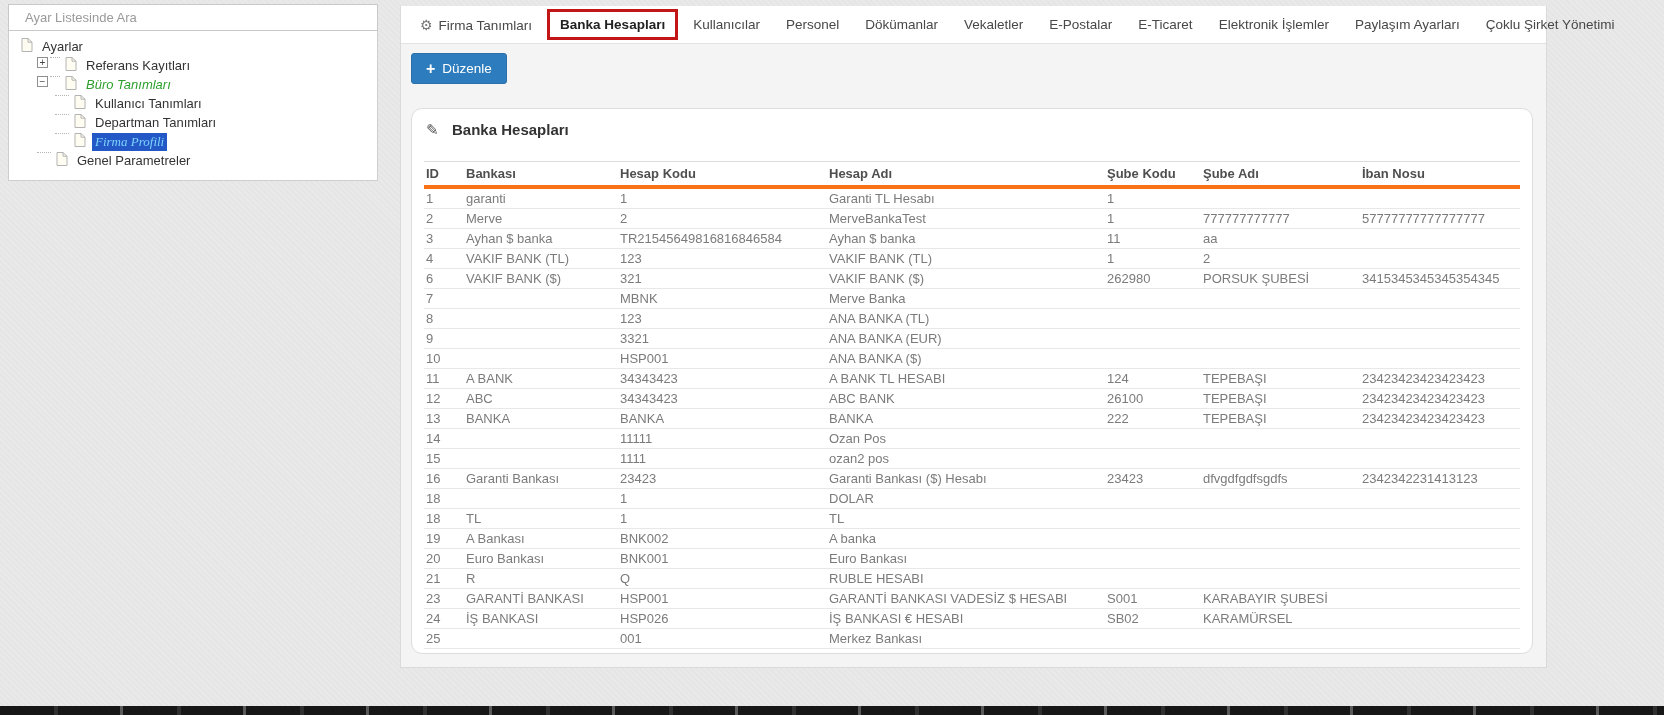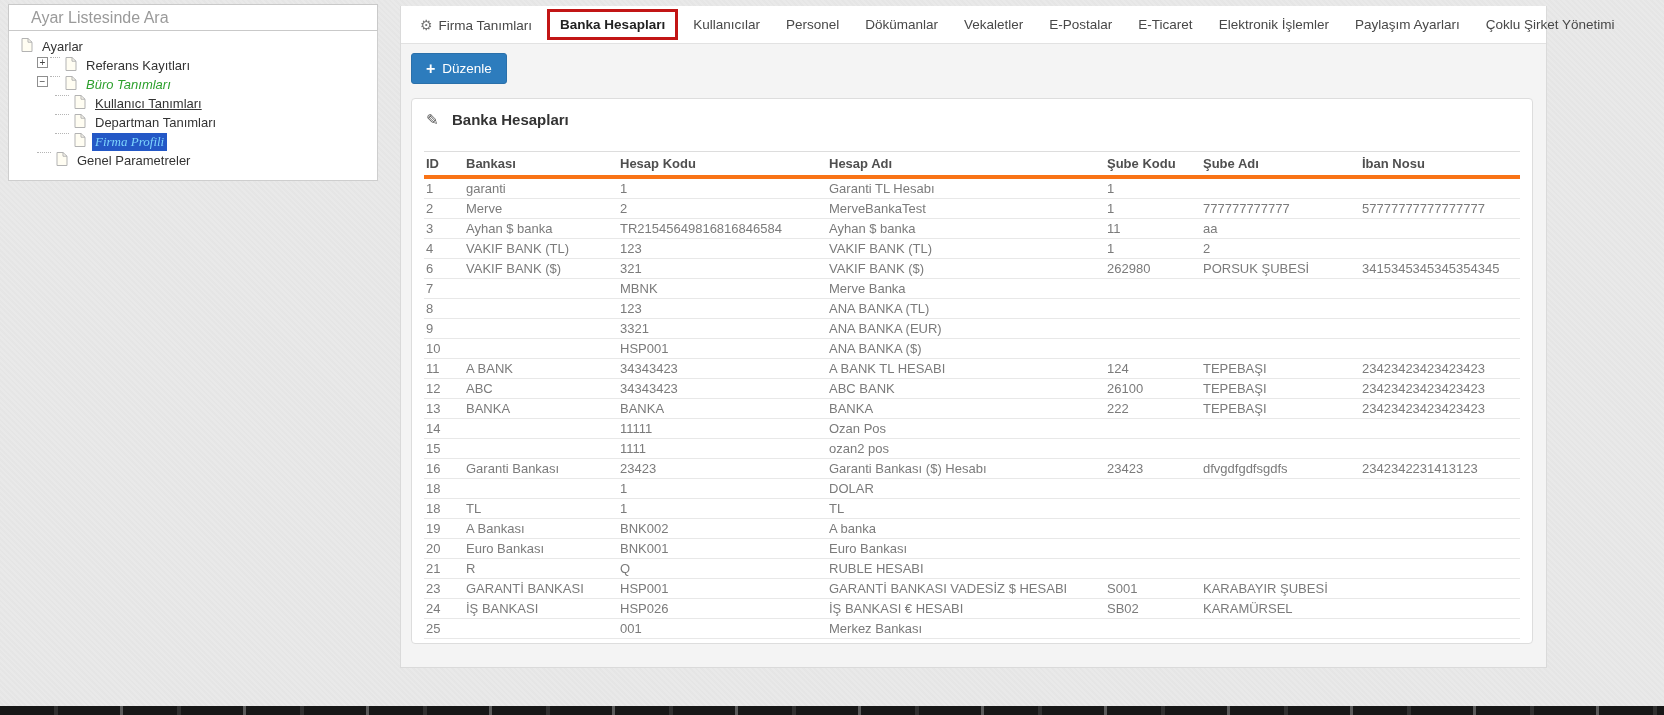--- a/index.html
+++ b/index.html
@@ -7,21 +7,21 @@
   body {
     font-family:"Liberation Sans","DejaVu Sans",sans-serif;
     background:#e9e9e9;
     background-image:repeating-linear-gradient(45deg, rgba(0,0,0,0.015) 0 2px, transparent 2px 4px);
     position:relative;
   }
   
   .sidebar { position:absolute; left:8px; top:4px; width:370px; }
   .search {
     display:block; width:100%; height:27px; border:1px solid #c9c9c9; background:#fff;
-    padding:0 22px; font-size:16px; color:#333; outline:none;
+    padding:0 16px; font-size:13px; color:#333; outline:none;
     font-family:"Liberation Sans","DejaVu Sans",sans-serif;
   }
   .search::placeholder { color:#9a9a9a; }
   .tree-panel { background:#fff; border:1px solid #cecece; border-top:none; padding:7px 6px 9px 6px; }
   .tree-row { display:flex; align-items:flex-start; height:19px; font-size:13px; color:#333; white-space:nowrap; }
   .expander {
     display:inline-block; width:11px; height:11px; border:1px solid #8f8f8f; background:#fff;
     font-size:10px; line-height:9px; text-align:center; color:#444; margin-right:2px; flex:none; cursor:pointer;
   }
   .connector { display:inline-block; width:10px; border-top:1px dotted #b5b5b5; margin-right:3px; flex:none; }
@@ -46,21 +46,21 @@
     padding:5px 10px; margin:0 2px;
   }
   .content { padding:9px 13px 0 10px; }
   .btn {
     display:inline-flex; align-items:center; background:var(--accent,#2d7cbd); border:1px solid #2a70aa;
     color:#fff; border-radius:3px; padding:0 14px; height:31px; font-size:13.5px; cursor:pointer;
     font-family:"Liberation Sans","DejaVu Sans",sans-serif;
   }
   .btn .plus { font-weight:bold; font-size:16px; margin-right:7px; line-height:1; }
   .panel {
-    margin-top:14px; background:#fff; border:1px solid #ddd; border-radius:4px;
+    margin-top:24px; background:#fff; border:1px solid #ddd; border-radius:11px;
     height:546px; overflow:hidden;
   }
   .panel-header { padding:12px 14px 6px 14px; }
   .pencil { color:#555; font-size:15px; margin-right:9px; font-family:"DejaVu Sans",sans-serif; }
   .panel-title { font-size:15px; font-weight:bold; color:#333; }
   table.grid { border-collapse:collapse; table-layout:fixed; width:calc(100% - 24px); margin:16px 12px 0 12px; }
   .grid th {
     text-align:left; font-size:13px; font-weight:bold; color:#4f4f4f;
     border-top:1px solid #ddd; border-bottom:4px solid #f97316; padding:4px 2px; white-space:nowrap;
   }
@@ -105,21 +105,21 @@
         <span class="expander">−</span>
         <span class="connector"></span>
         <span class="page-ico">
           <svg width="12" height="14" viewBox="0 0 12 14">
             <path d="M1 0.5 H7 L11 4.2 V13.5 H1 Z" fill="#fffdf2" stroke="#b3b3b3"></path>
             <path d="M7 0.5 V4.2 H11" fill="none" stroke="#b3b3b3"></path>
           </svg>
         </span>
         <span class="tree-label open-branch">Büro Tanımları</span>
       </div>
-      <div class="tree-row" style="padding-left: 40px; text-decoration: underline;">
+      <div class="tree-row" style="padding-left: 40px;">
         <span class="connector wide"></span>
         <span class="page-ico">
           <svg width="12" height="14" viewBox="0 0 12 14">
             <path d="M1 0.5 H7 L11 4.2 V13.5 H1 Z" fill="#fffdf2" stroke="#b3b3b3"></path>
             <path d="M7 0.5 V4.2 H11" fill="none" stroke="#b3b3b3"></path>
           </svg>
         </span>
         <span class="tree-label ">Kullanıcı Tanımları</span>
       </div>
       <div class="tree-row" style="padding-left: 40px;">

